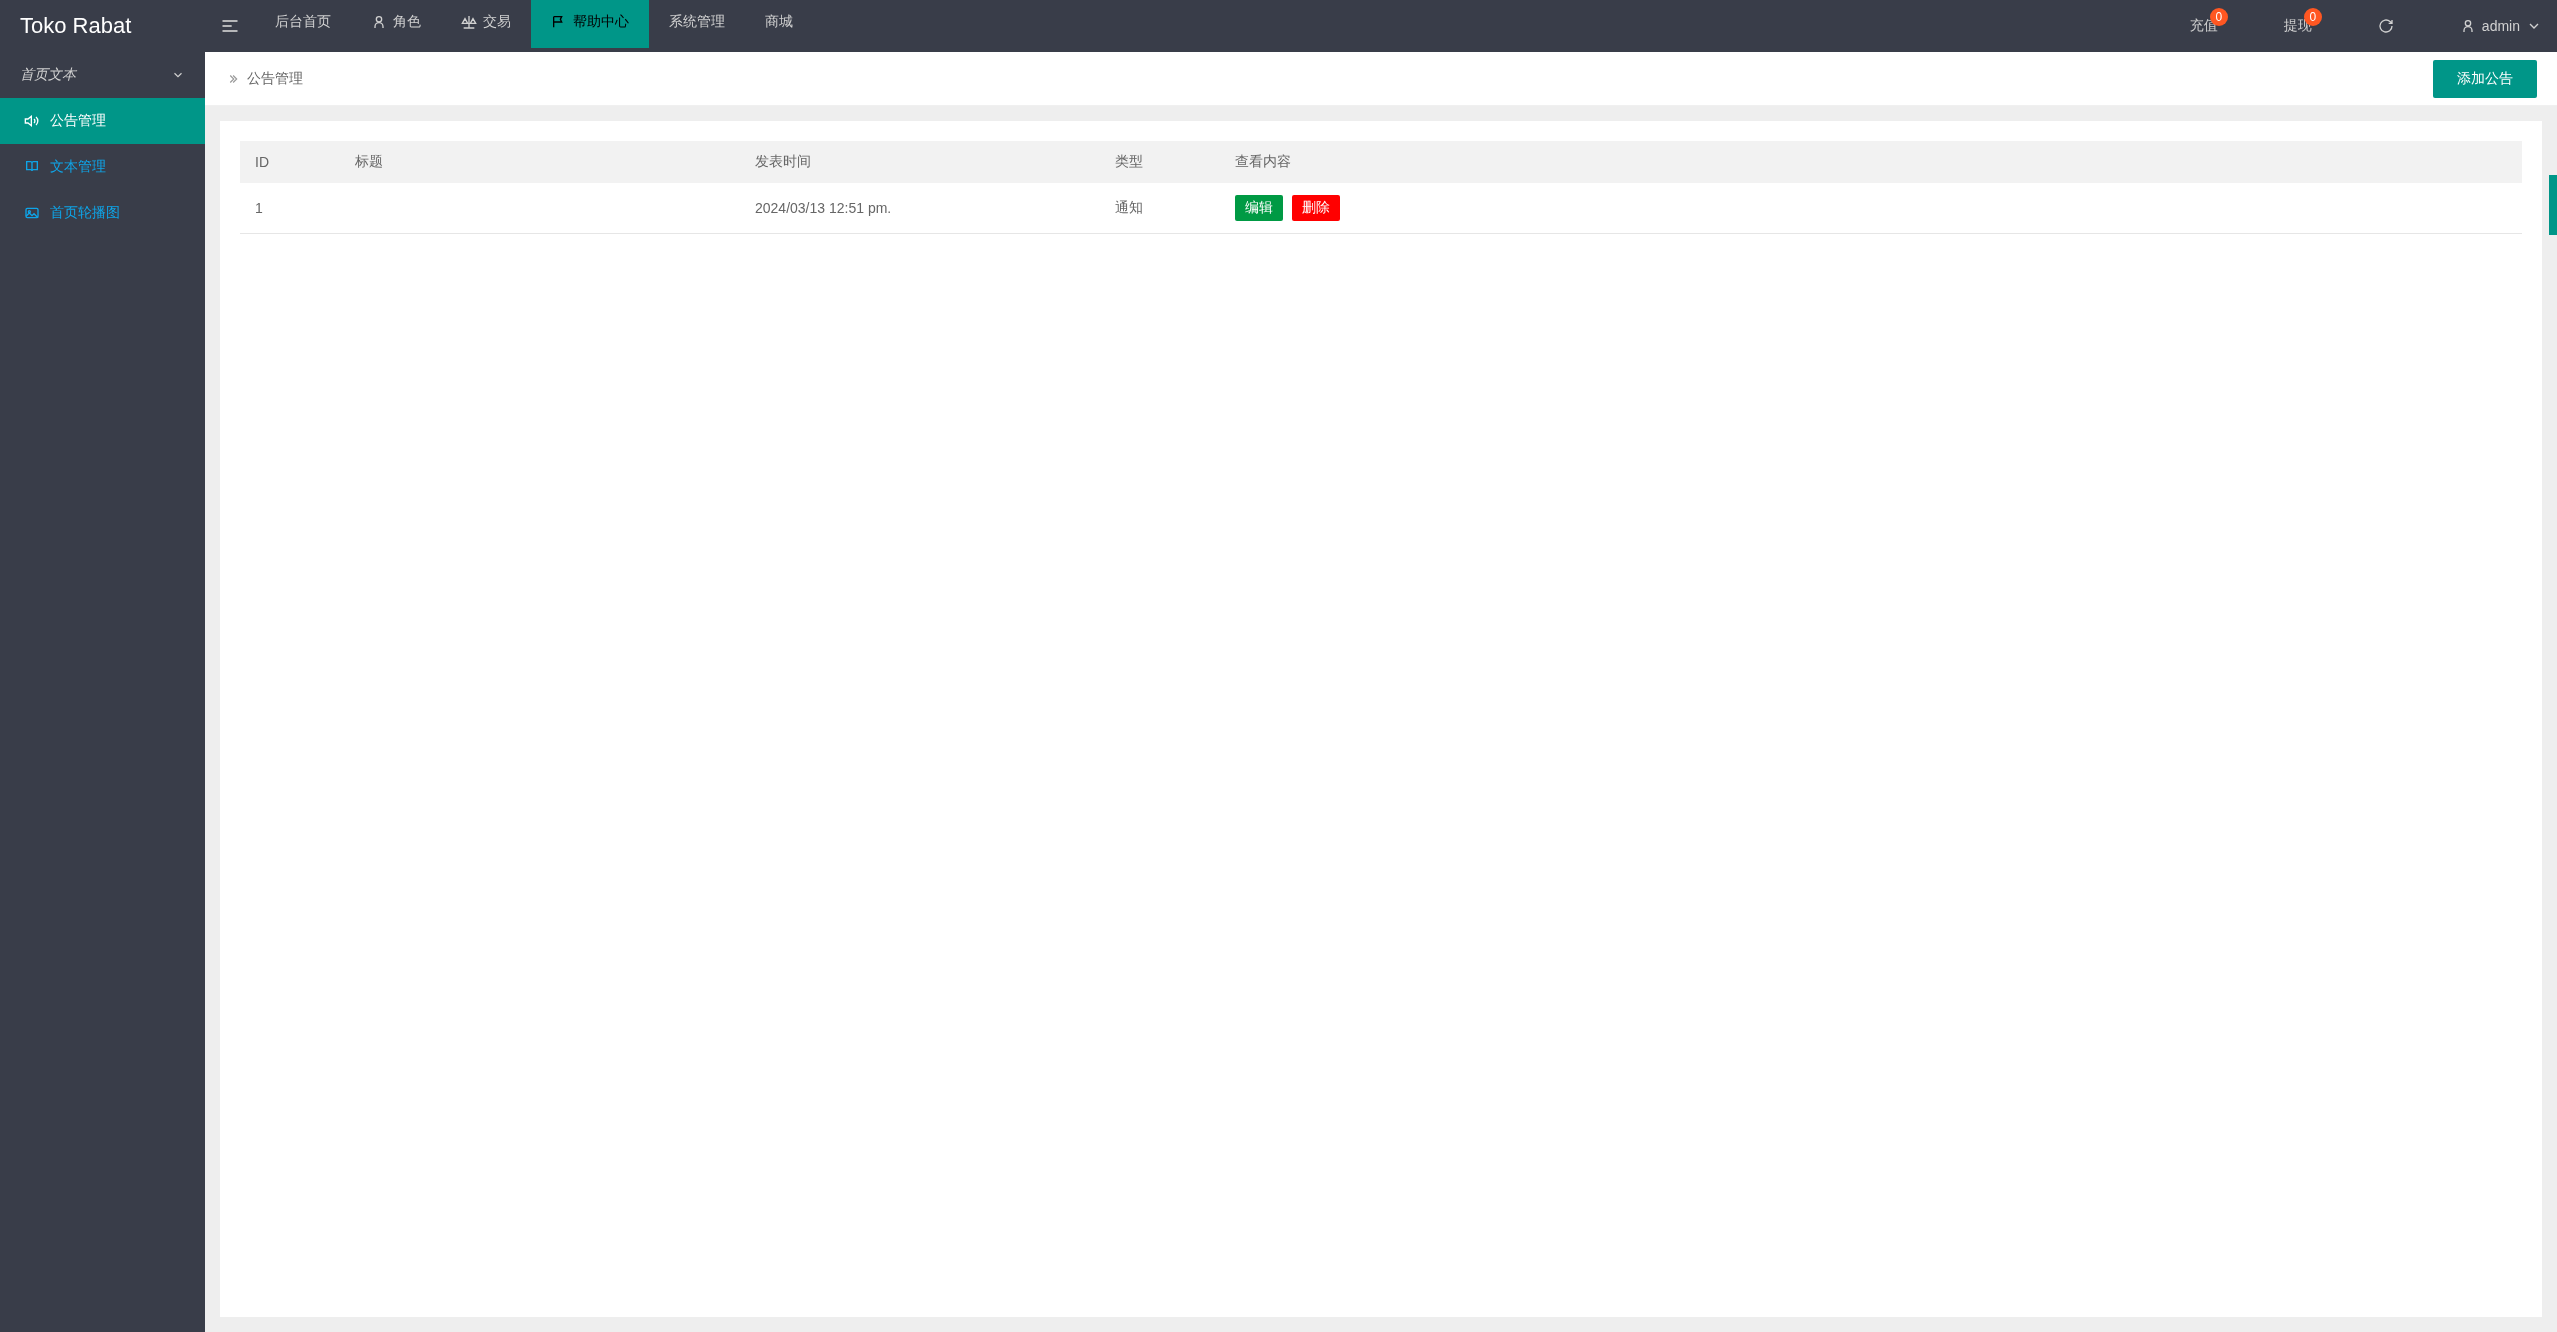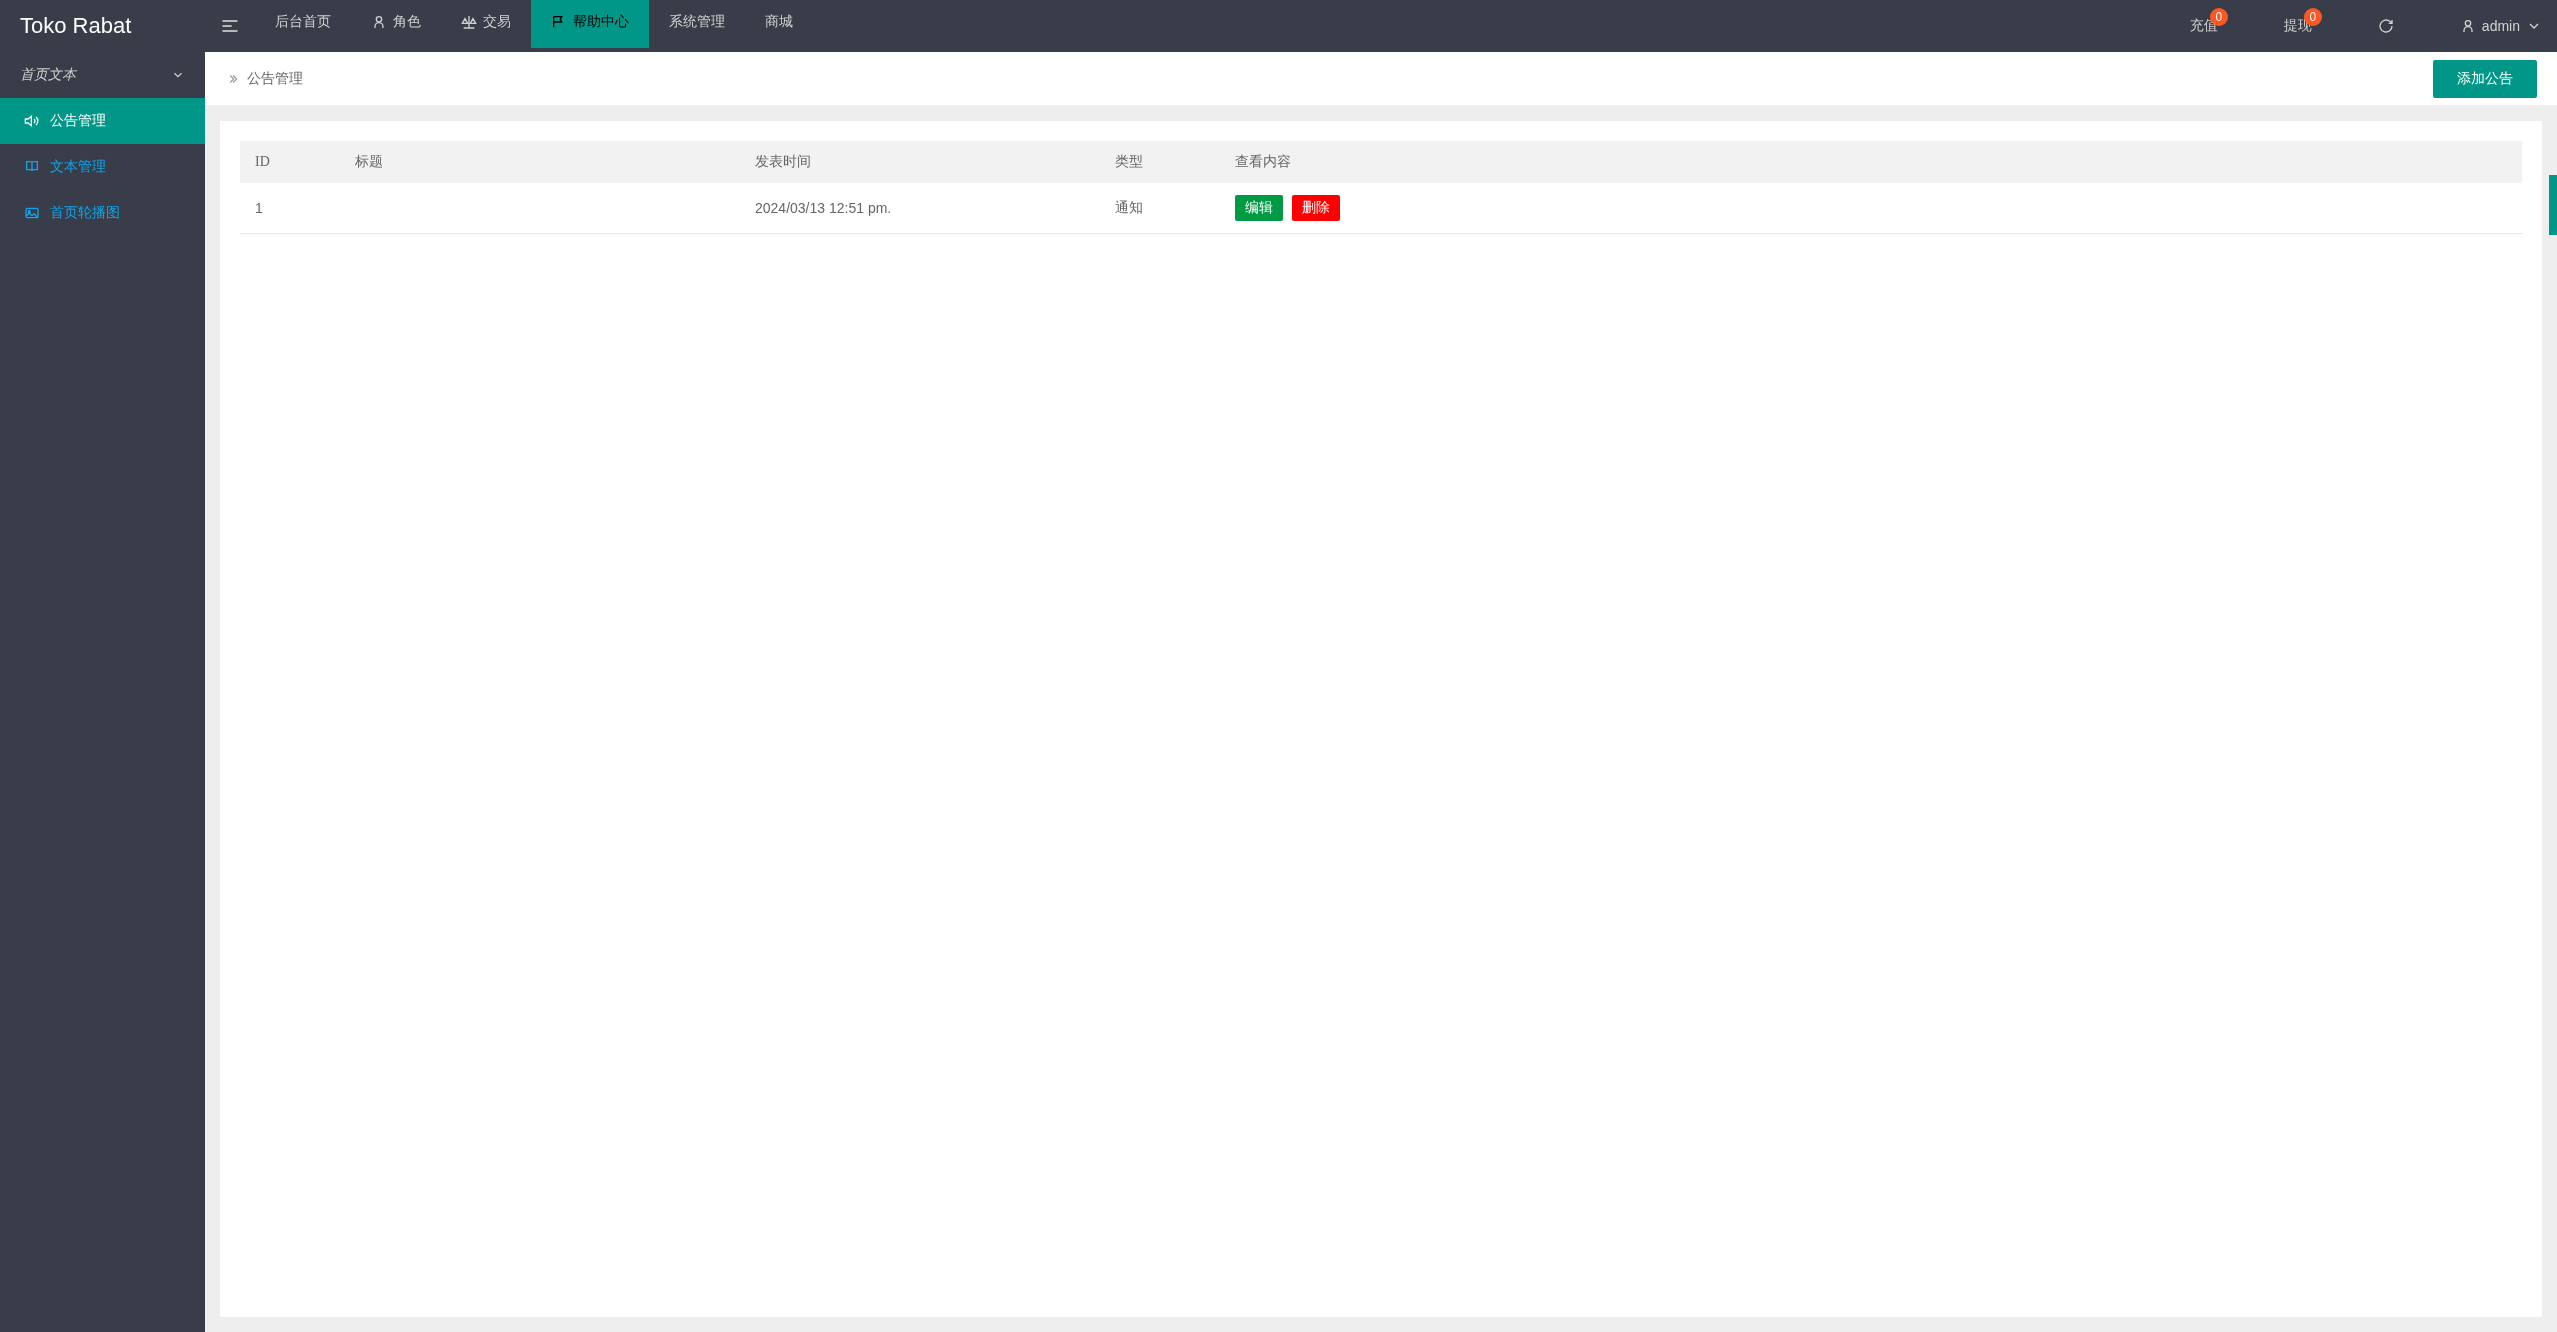--- a/index.html
+++ b/index.html
@@ -184,21 +184,20 @@
     }
     thead tr {
       background: #f2f2f2;
     }
     th {
       text-align: left;
       padding: 12px 15px;
       font-weight: normal;
       color: #666;
       font-size: 14px;
-      font-family: Liberation Serif, serif;
     }
     td {
       padding: 12px 15px;
       border-bottom: 1px solid #e6e6e6;
       color: #666;
     }
     .btn-small {
       border: none;
       color: #fff;
       padding: 4px 10px;

